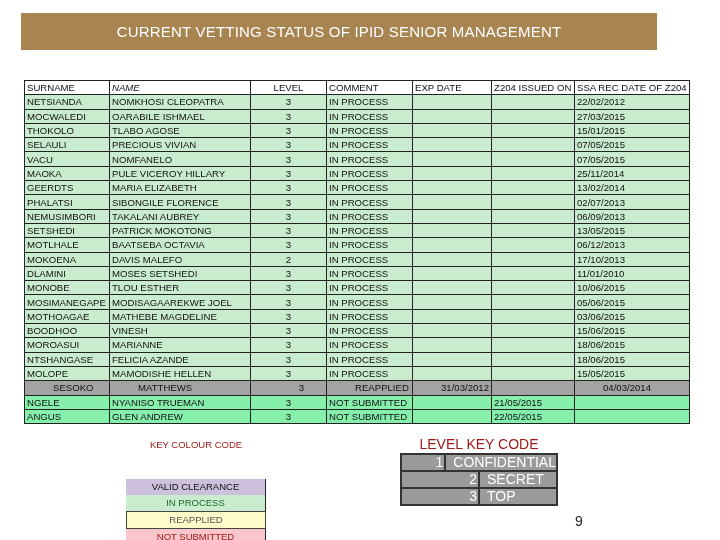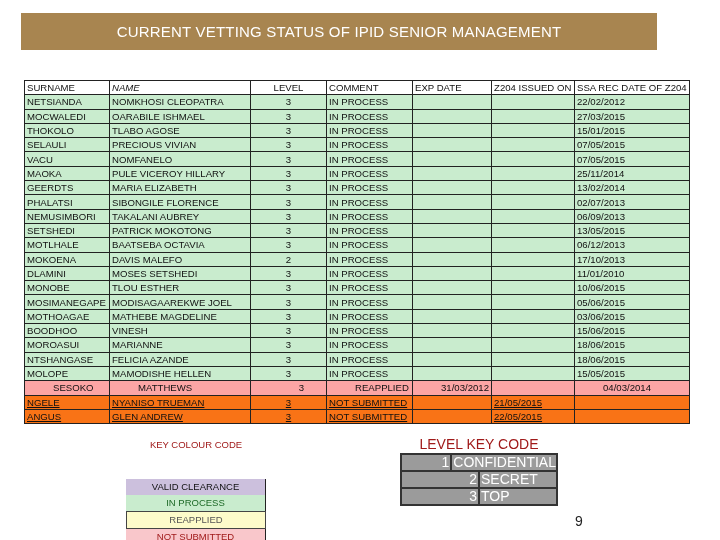--- a/index.html
+++ b/index.html
@@ -9,36 +9,36 @@
                color:#ffffff; font-size:15px; display:flex; align-items:center; justify-content:center;
                letter-spacing:0.2px; }
   table.vet { position:absolute; left:24px; top:80px; border-collapse:collapse; font-size:9.6px; color:#111; }
   table.vet td, table.vet th { border:1px solid #222; padding:0 2px; height:13.3px; line-height:13px;
                white-space:nowrap; font-weight:normal; text-align:left; }
   table.vet th { background:#ffffff; }
   table.vet td.lvl, table.vet th.lvl { text-align:center; }
   .c-sur { width:80px; } .c-name { width:136px;font-style:italic; } .c-lvl { width:71px; } .c-com { width:81px; }
   .c-exp { width:68px; } .c-z204 { width:78px; } .c-ssa { width:102px; }
   tr.inprocess td { background:#c9ecce; }
-  tr.reapplied td { background:#fca5a5;padding-left:28px; }
-  tr.notsubmitted td { background:#f97316;text-decoration:underline; }
+  tr.reapplied td { background:#a3a3a3;padding-left:28px; }
+  tr.notsubmitted td { background:#86efac; }
   .key-colour { position:absolute; left:110px; top:438px; width:140px; font-size:9.5px; text-align:center;padding-left:16px; }
   .key-title { color:#a01a1a; height:13px; line-height:13px; margin-bottom:2px; }
   .key-item { height:16px; line-height:16px; border-right:1px solid #222; }
   .k-valid { background:#ccc0dd; color:#111;margin-top:28px; }
   .k-process { background:#c9ecce; color:#1e6a28; }
   .k-reapp { background:#fdfbca; color:#555; border:1px solid #444; }
   .k-notsub { background:#f9c7cb; color:#a01a1a; }
   .level-key { position:absolute; left:400px; top:438px; width:158px; font-size:14px; }
   .level-title { color:#a01a1a; text-align:center; height:13px; line-height:13px; margin-bottom:2px; }
   .level-grid { border:2px solid #333; background:#9b9b9b; }
   .level-row { display:flex; height:15px; line-height:15px; color:#ffffff; border-bottom:2px solid #333; }
   .level-row:last-child { border-bottom:none; }
   .lv-num { width:75px; text-align:right; border-right:2px solid #333; padding-right:1px; }
-  .lv-label { flex:1; padding-left:1px; }
+  .lv-label { flex:1; padding-left:7px; }
   .page-num { position:absolute; left:575px; top:513px; font-size:14px; color:#222; }
 </style>
 </head>
 <body>
 
 <div class="title-bar">CURRENT VETTING STATUS OF IPID SENIOR MANAGEMENT</div>
 
 <table class="vet">
   <thead>
     <tr>

